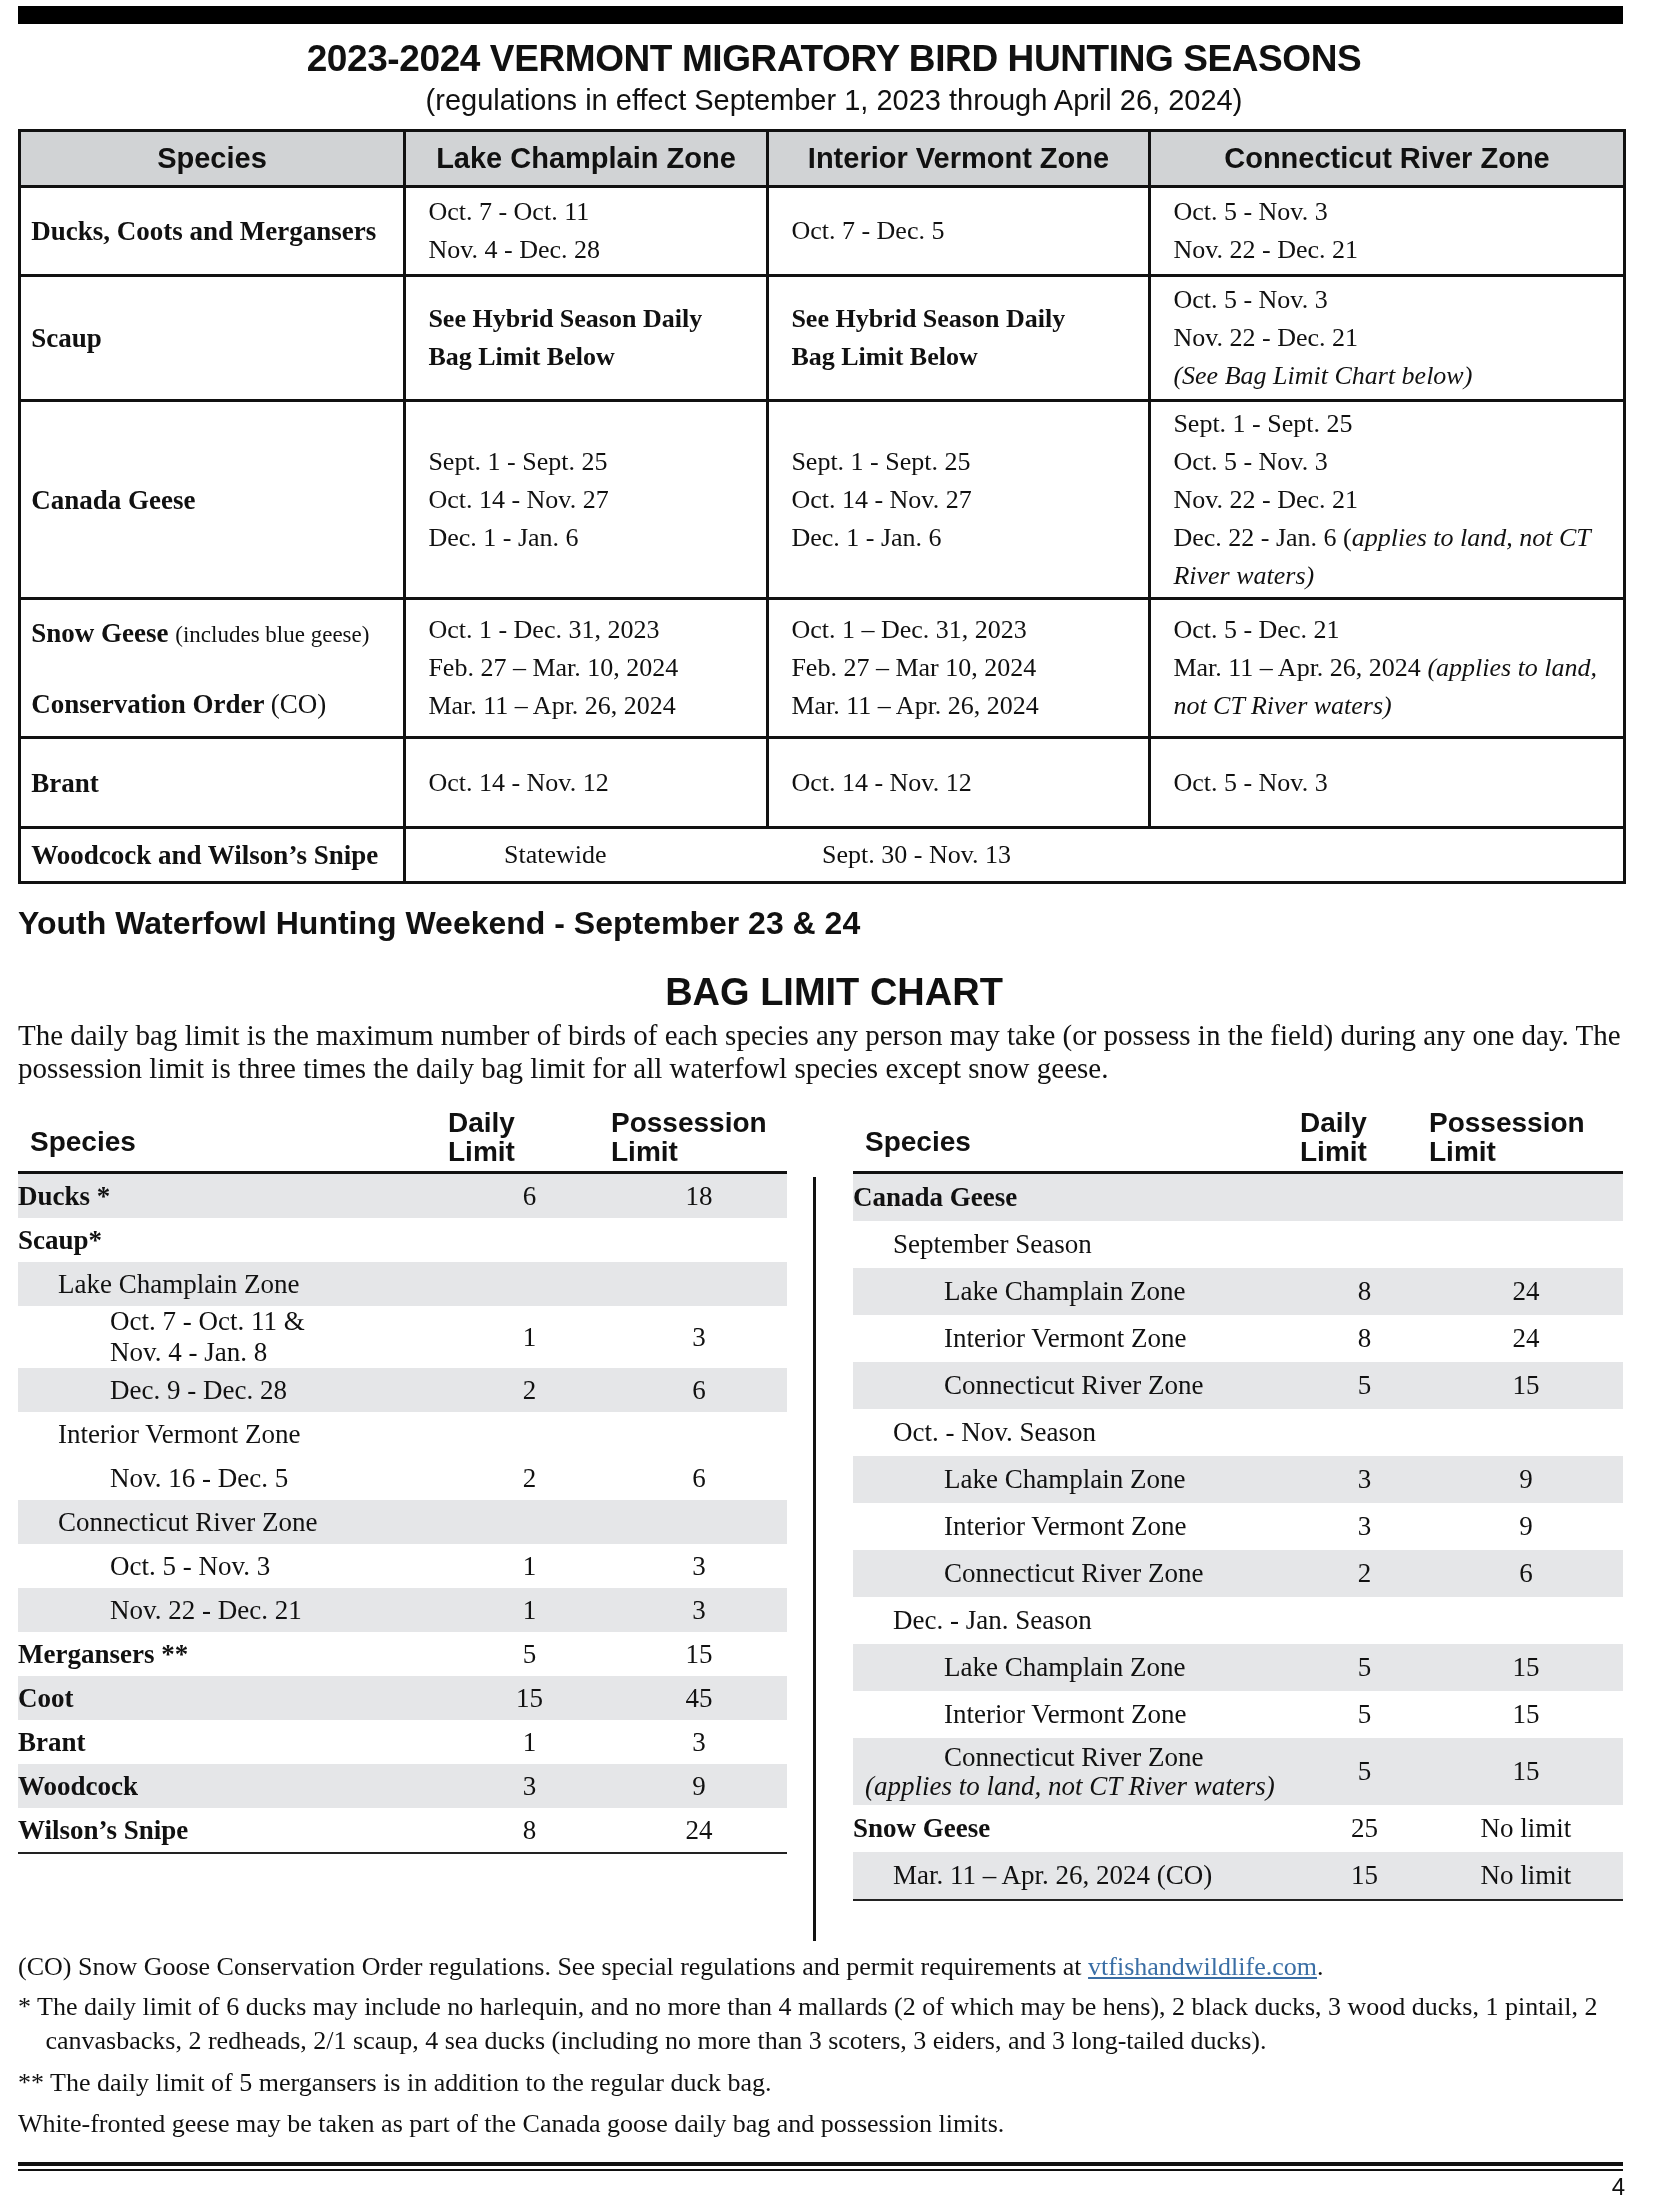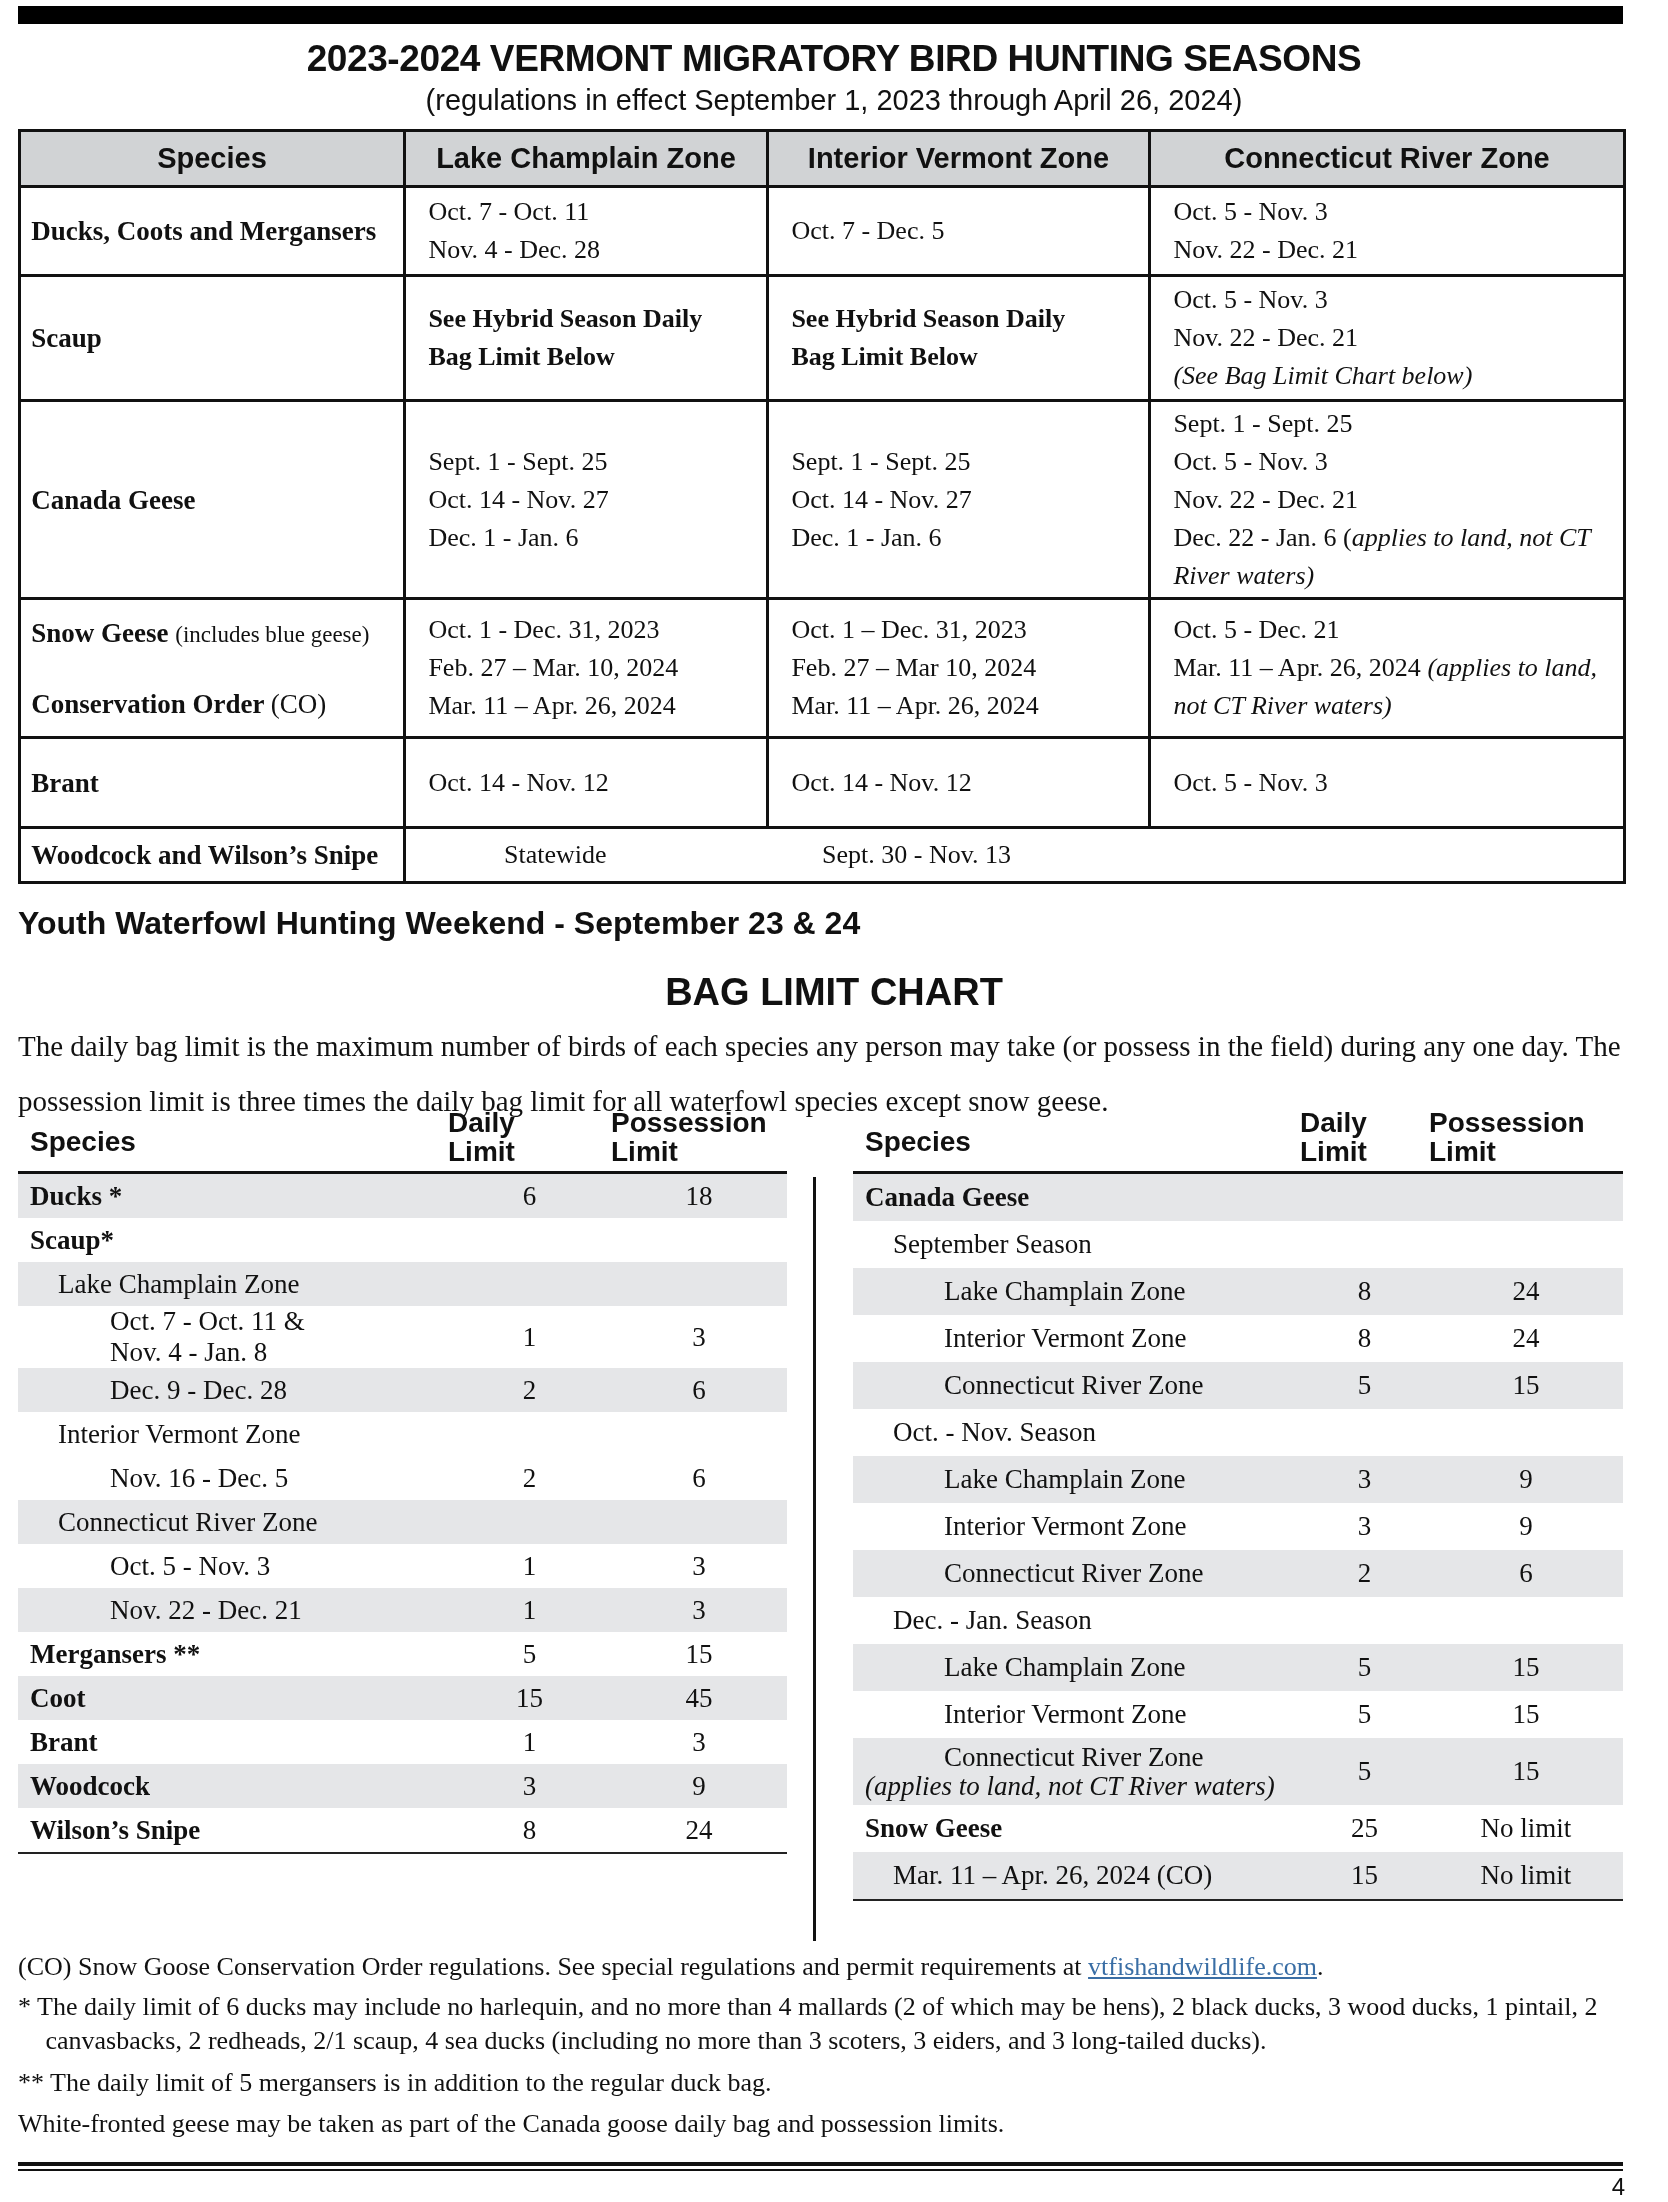--- a/index.html
+++ b/index.html
@@ -18,32 +18,32 @@
   table.seasons th { background: #d1d3d5; font-family: "Liberation Sans", "DejaVu Sans", sans-serif; font-weight: bold; font-size: 29px; height: 53px; padding: 0; text-align: center; }
   table.seasons td { font-family: "Liberation Serif", "DejaVu Serif", serif; font-size: 26px; line-height: 38px; padding: 0 0 0 22.4px; }
   table.seasons td.sp { font-weight: bold; padding-left: 10.3px; font-size: 27px; }
   table.seasons td .light { font-weight: normal; font-size: 23px; }
   table.seasons td .it { font-style: italic; }
   table.seasons td b { font-weight: bold; }
   .line { display: block; }
 
   .youth { position: absolute; left: 18px; top: 905px; font-size: 32px; font-weight: bold; }
   .bag-title { position: absolute; left: 0; width: 1668px; top: 971px; text-align: center; font-size: 38px; font-weight: bold; }
-  .bag-intro { position: absolute; left: 18px; top: 1019px; width: 1609px; font-size: 29px; line-height: 55px; }
+  .bag-intro { position: absolute; left: 18px; top: 1019px; width: 1609px; font-size: 29px; line-height: 33px; }
 
   
   .bag { position: absolute; top: 1108px; border-collapse: collapse; table-layout: fixed; }
   .bag th { font-family: "Liberation Sans", "DejaVu Sans", sans-serif; font-weight: bold; font-size: 28px; line-height: 29px; vertical-align: bottom; padding: 0 0 5.2px 0; border-bottom: 3.4px solid #111; }
   .bag th.spc { text-align: left; padding-left: 12px; padding-bottom: 15.5px; }
   .bag th.num { text-align: left; }
   .bag td { font-family: "Liberation Serif", "DejaVu Serif", serif; font-size: 27px; line-height: 31px; padding: 0; vertical-align: middle; }
   .bag td.num { text-align: center; }
   .bag tr.shade td { background: #e5e6e8; }
   .bag tr.last td { border-bottom: 2.6px solid #222; }
-  .bag td.l0 { padding-left: 12px; font-weight: bold; }
+  .bag td.l0 { padding-left: 0; font-weight: bold; }
   .bag td.l1 { padding-left: 40px; }
   .bag td.l2 { padding-left: 92px; }
   .bag td .it { font-style: italic; }
 
   .bag.left { left: 18px; width: 769px; }
   .bag.left tr.body td { height: 44px; }
   .bag.left tr.body.tall td { height: 62px; }
 
   .bag.right { left: 853px; width: 770px; }
   .bag.right tr.body td { height: 47px; }

